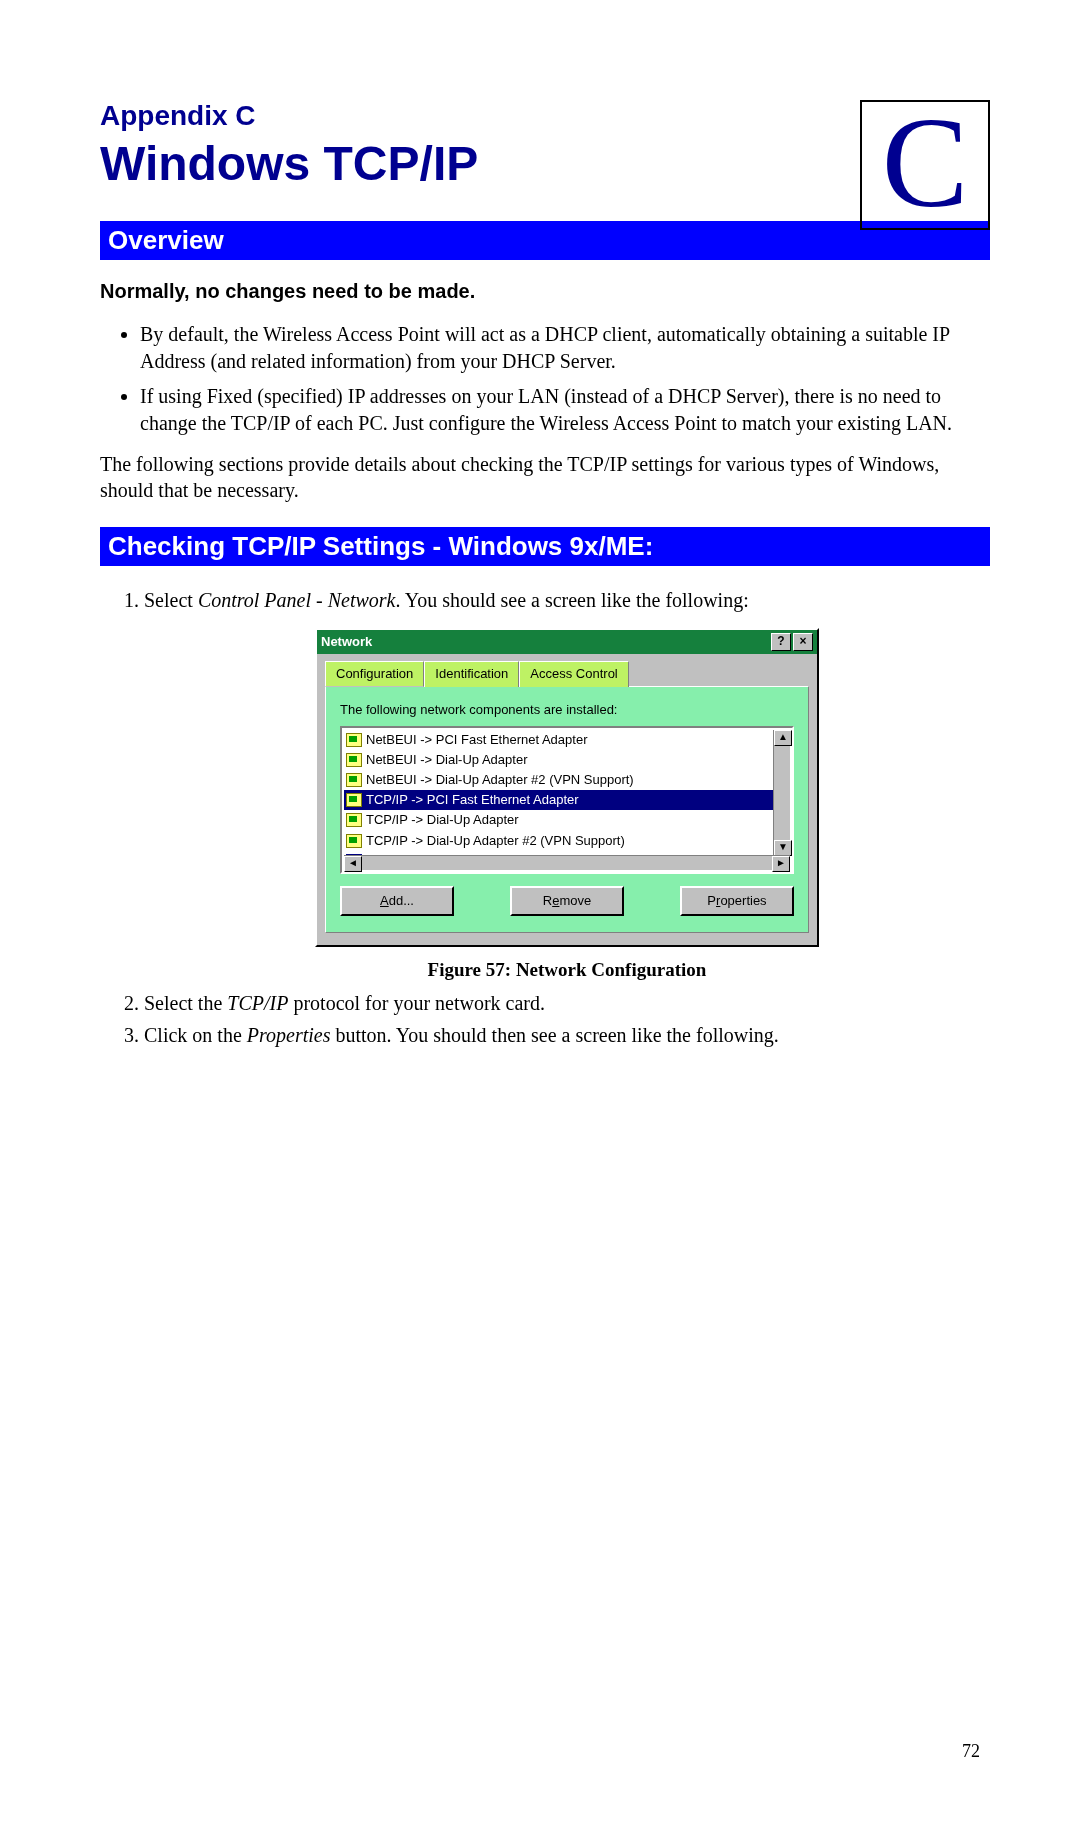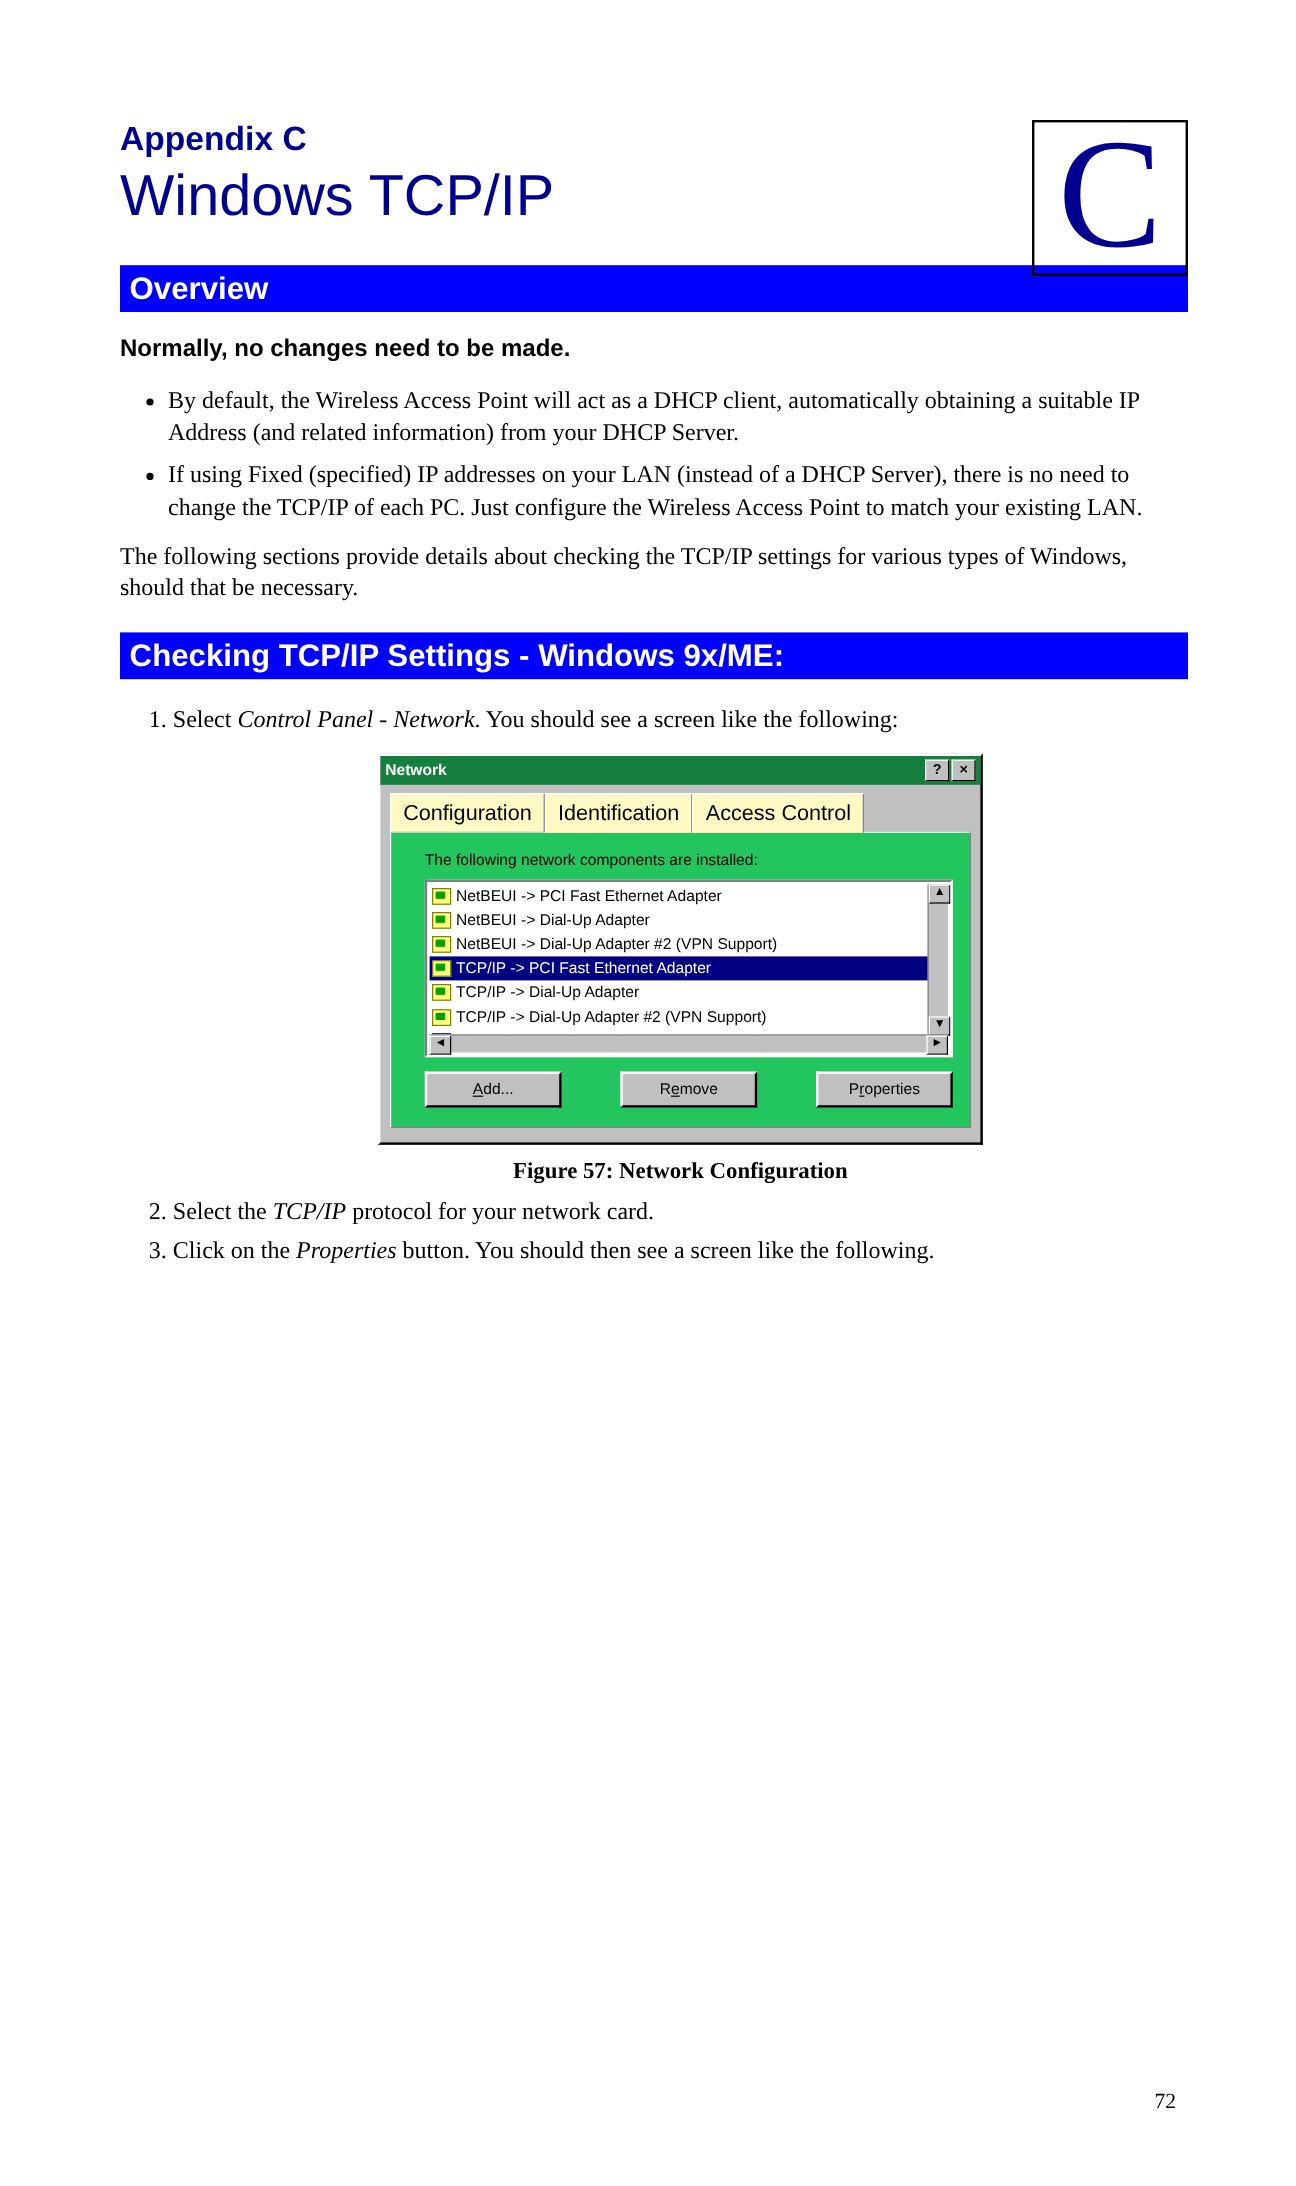--- a/index.html
+++ b/index.html
@@ -18,21 +18,21 @@
   }
   .appendix-label {
     font-family: Arial, Helvetica, sans-serif;
     font-weight: bold;
     color: #000090;
     font-size: 28px;
     margin: 0 0 4px 0;
   }
   .page-title {
     font-family: Arial, Helvetica, sans-serif;
-    font-weight: normal;
+    font-weight: bold;
     color: #000090;
     font-size: 48px;
     margin: 0 0 30px 0;
   }
   .big-c {
     position: absolute;
     right: 90px;
     top: 100px;
     width: 130px;
     height: 130px;
@@ -128,36 +128,36 @@
     text-align: center;
     font-weight: bold;
     font-size: 12px;
     line-height: 14px;
     color: #000;
   }
   .dlg-body { padding: 6px 8px 12px 8px; }
   .tabs { display: flex; gap: 0; margin-bottom: 0; }
   .tab {
     padding: 3px 10px;
-    background: #fef9c3;
+    background: #bef264;
     border-top: 1px solid #fff;
     border-left: 1px solid #fff;
     border-right: 1px solid #808080;
-    font-size: 18px;
+    font-size: 13px;
     position: relative;
     top: 1px;
   }
   .tab.active { border-bottom: 1px solid #c0c0c0; z-index: 2; }
   .tabpanel {
     border-top: 1px solid #fff;
     border-left: 1px solid #fff;
     border-right: 1px solid #808080;
     border-bottom: 1px solid #808080;
-    padding: 14px 14px 16px 28px;
-    background: #22c55e;
+    padding: 14px 14px 16px 14px;
+    background: #86efac;
   }
   .label-small { font-size: 13px; margin-bottom: 6px; }
   .listbox-wrap { position: relative; }
   .listbox {
     background: #fff;
     border-top: 2px solid #808080;
     border-left: 2px solid #808080;
     border-right: 2px solid #fff;
     border-bottom: 2px solid #fff;
     height: 140px;

